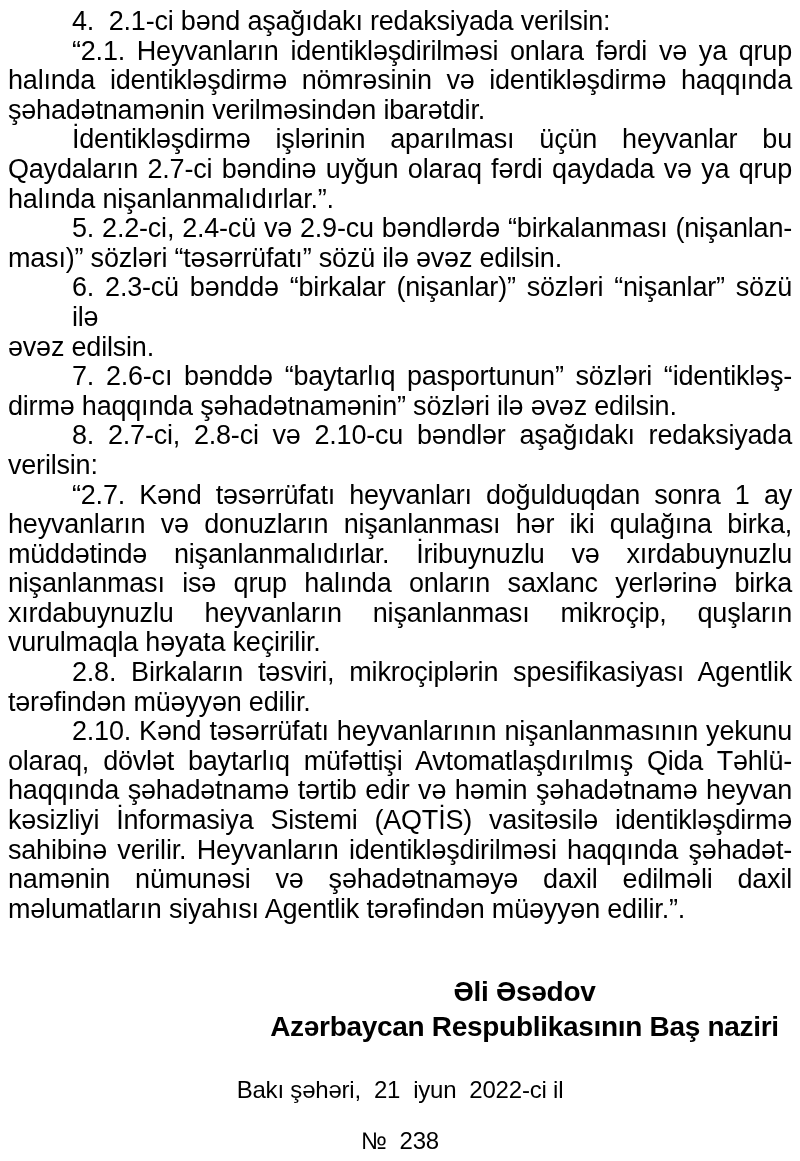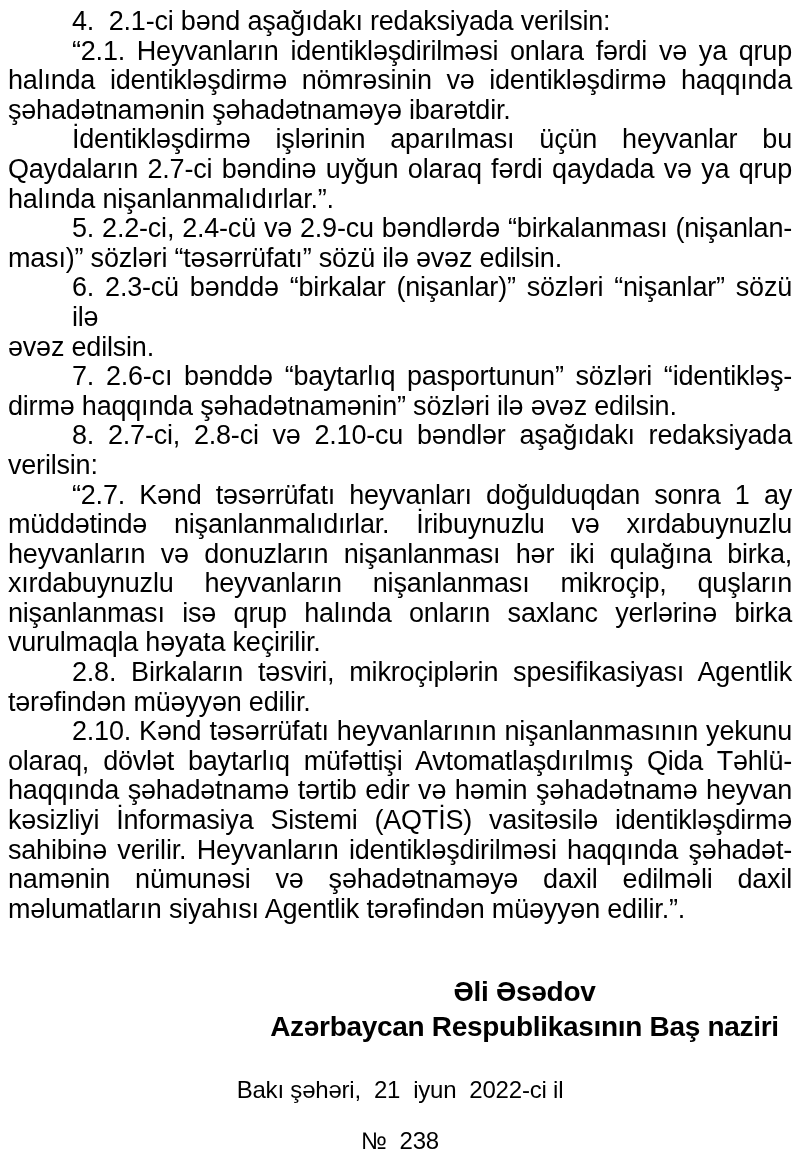--- a/index.html
+++ b/index.html
@@ -57,37 +57,37 @@
 </style>
 </head>
 <body>
 
 <div class="doc">
 
   <div>
       <div class="line ind ll">4.  2.1-ci bənd aşağıdakı redaksiyada verilsin:</div>
       <div class="line ind jl">“2.1. Heyvanların identikləşdirilməsi onlara fərdi və ya qrup</div>
       <div class="line jl">halında identikləşdirmə nömrəsinin və identikləşdirmə haqqında</div>
-      <div class="line ll">şəhadətnamənin şəhadətnaməyə ibarətdir.</div>
+      <div class="line ll">şəhadətnamənin verilməsindən ibarətdir.</div>
       <div class="line ind jl">İdentikləşdirmə işlərinin aparılması üçün heyvanlar bu</div>
       <div class="line jl">Qaydaların 2.7-ci bəndinə uyğun olaraq fərdi qaydada və ya qrup</div>
       <div class="line ll">halında nişanlanmalıdırlar.”.</div>
       <div class="line ind jl">5. 2.2-ci, 2.4-cü və 2.9-cu bəndlərdə “birkalanması (nişanlan-</div>
       <div class="line ll">ması)” sözləri “təsərrüfatı” sözü ilə əvəz edilsin.</div>
       <div class="line ind jl">6. 2.3-cü bənddə “birkalar (nişanlar)” sözləri “nişanlar” sözü ilə</div>
       <div class="line ll">əvəz edilsin.</div>
       <div class="line ind jl">7. 2.6-cı bənddə “baytarlıq pasportunun” sözləri “identikləş-</div>
       <div class="line ll">dirmə haqqında şəhadətnamənin” sözləri ilə əvəz edilsin.</div>
       <div class="line ind jl">8. 2.7-ci, 2.8-ci və 2.10-cu bəndlər aşağıdakı redaksiyada</div>
       <div class="line ll">verilsin:</div>
       <div class="line ind jl">“2.7. Kənd təsərrüfatı heyvanları doğulduqdan sonra 1 ay</div>
+      <div class="line jl">heyvanların və donuzların nişanlanması hər iki qulağına birka,</div>
       <div class="line jl">müddətində nişanlanmalıdırlar. İribuynuzlu və xırdabuynuzlu</div>
-      <div class="line jl">heyvanların və donuzların nişanlanması hər iki qulağına birka,</div>
+      <div class="line jl">nişanlanması isə qrup halında onların saxlanc yerlərinə birka</div>
       <div class="line jl">xırdabuynuzlu heyvanların nişanlanması mikroçip, quşların</div>
-      <div class="line jl">nişanlanması isə qrup halında onların saxlanc yerlərinə birka</div>
       <div class="line ll">vurulmaqla həyata keçirilir.</div>
       <div class="line ind jl">2.8. Birkaların təsviri, mikroçiplərin spesifikasiyası Agentlik</div>
       <div class="line ll">tərəfindən müəyyən edilir.</div>
       <div class="line ind jl">2.10. Kənd təsərrüfatı heyvanlarının nişanlanmasının yekunu</div>
       <div class="line jl">olaraq, dövlət baytarlıq müfəttişi Avtomatlaşdırılmış Qida Təhlü-</div>
       <div class="line jl">haqqında şəhadətnamə tərtib edir və həmin şəhadətnamə heyvan</div>
       <div class="line jl">kəsizliyi İnformasiya Sistemi (AQTİS) vasitəsilə identikləşdirmə</div>
       <div class="line jl">sahibinə verilir. Heyvanların identikləşdirilməsi haqqında şəhadət-</div>
       <div class="line jl">namənin nümunəsi və şəhadətnaməyə daxil edilməli daxil</div>
       <div class="line ll">məlumatların siyahısı Agentlik tərəfindən müəyyən edilir.”.</div>

